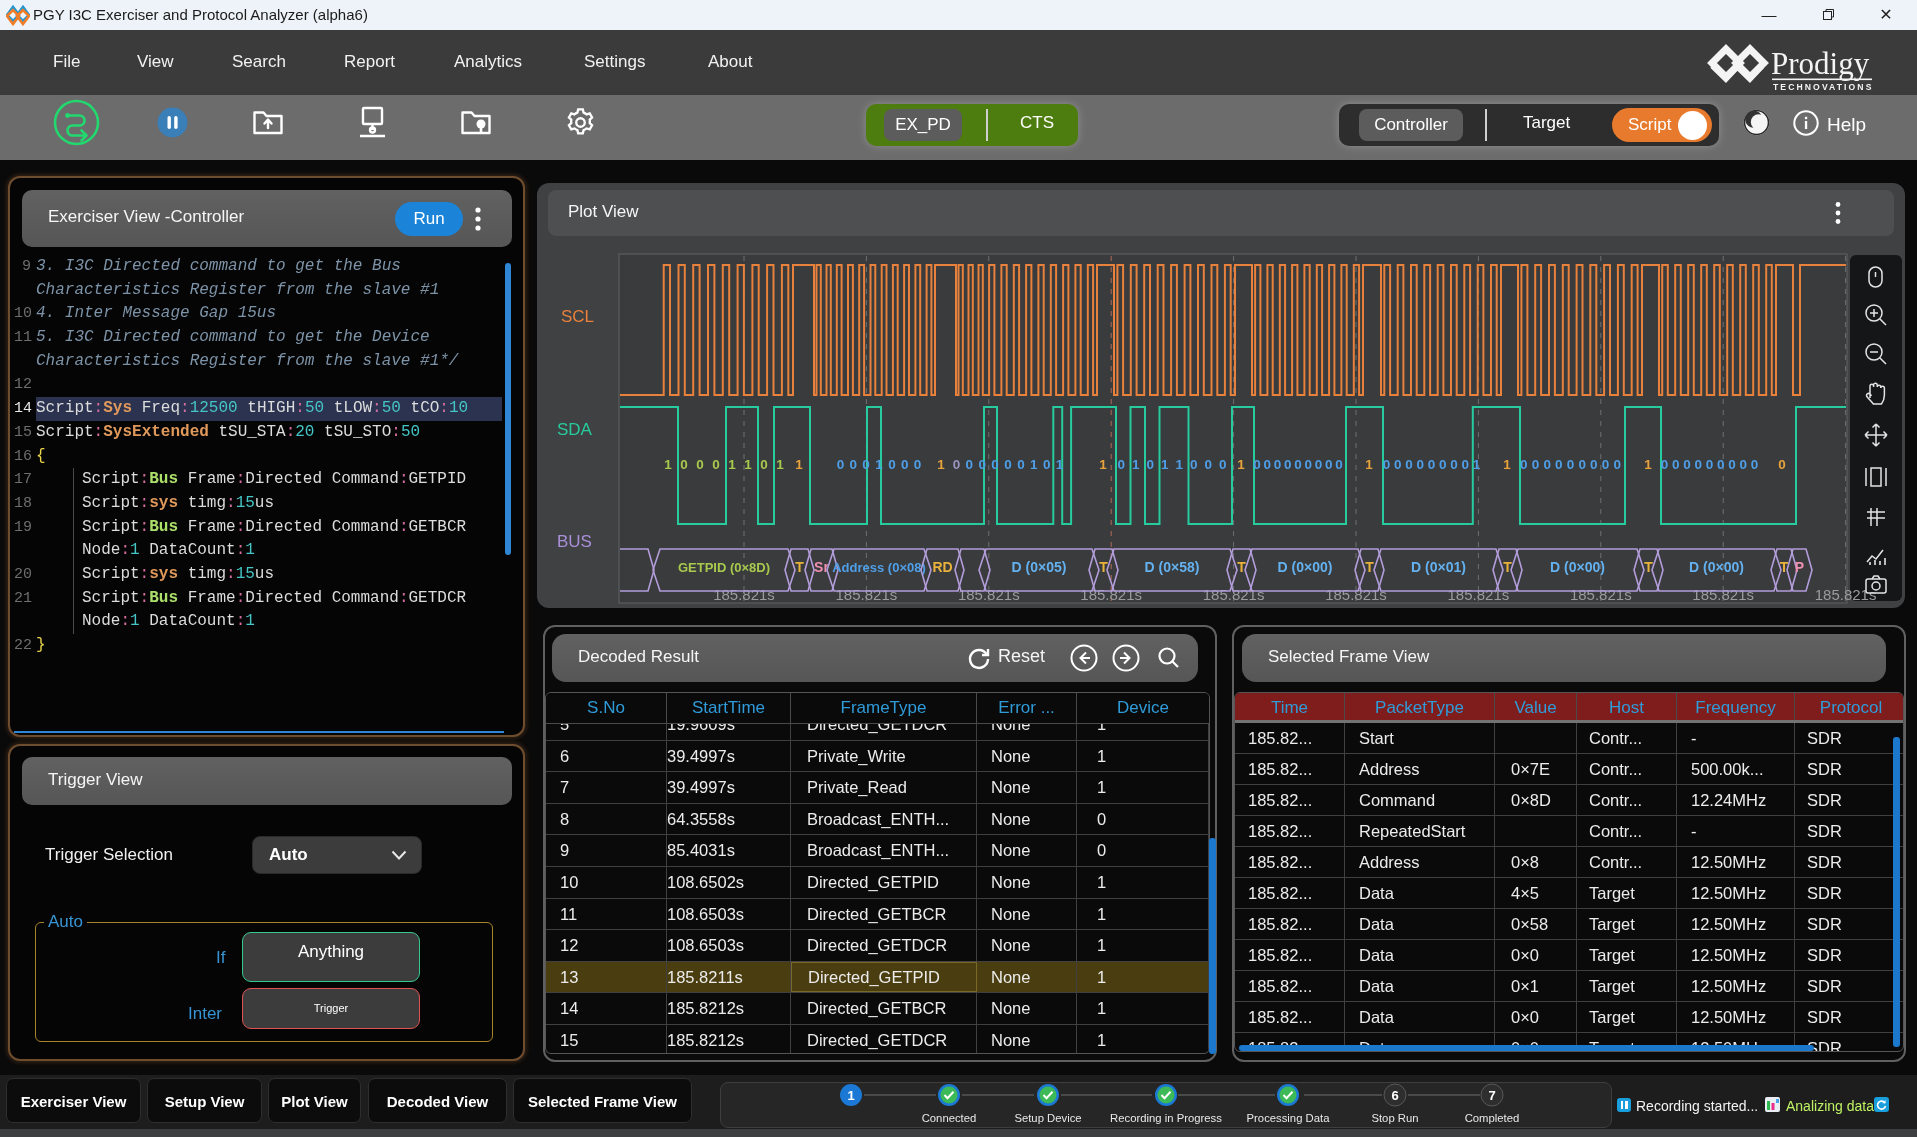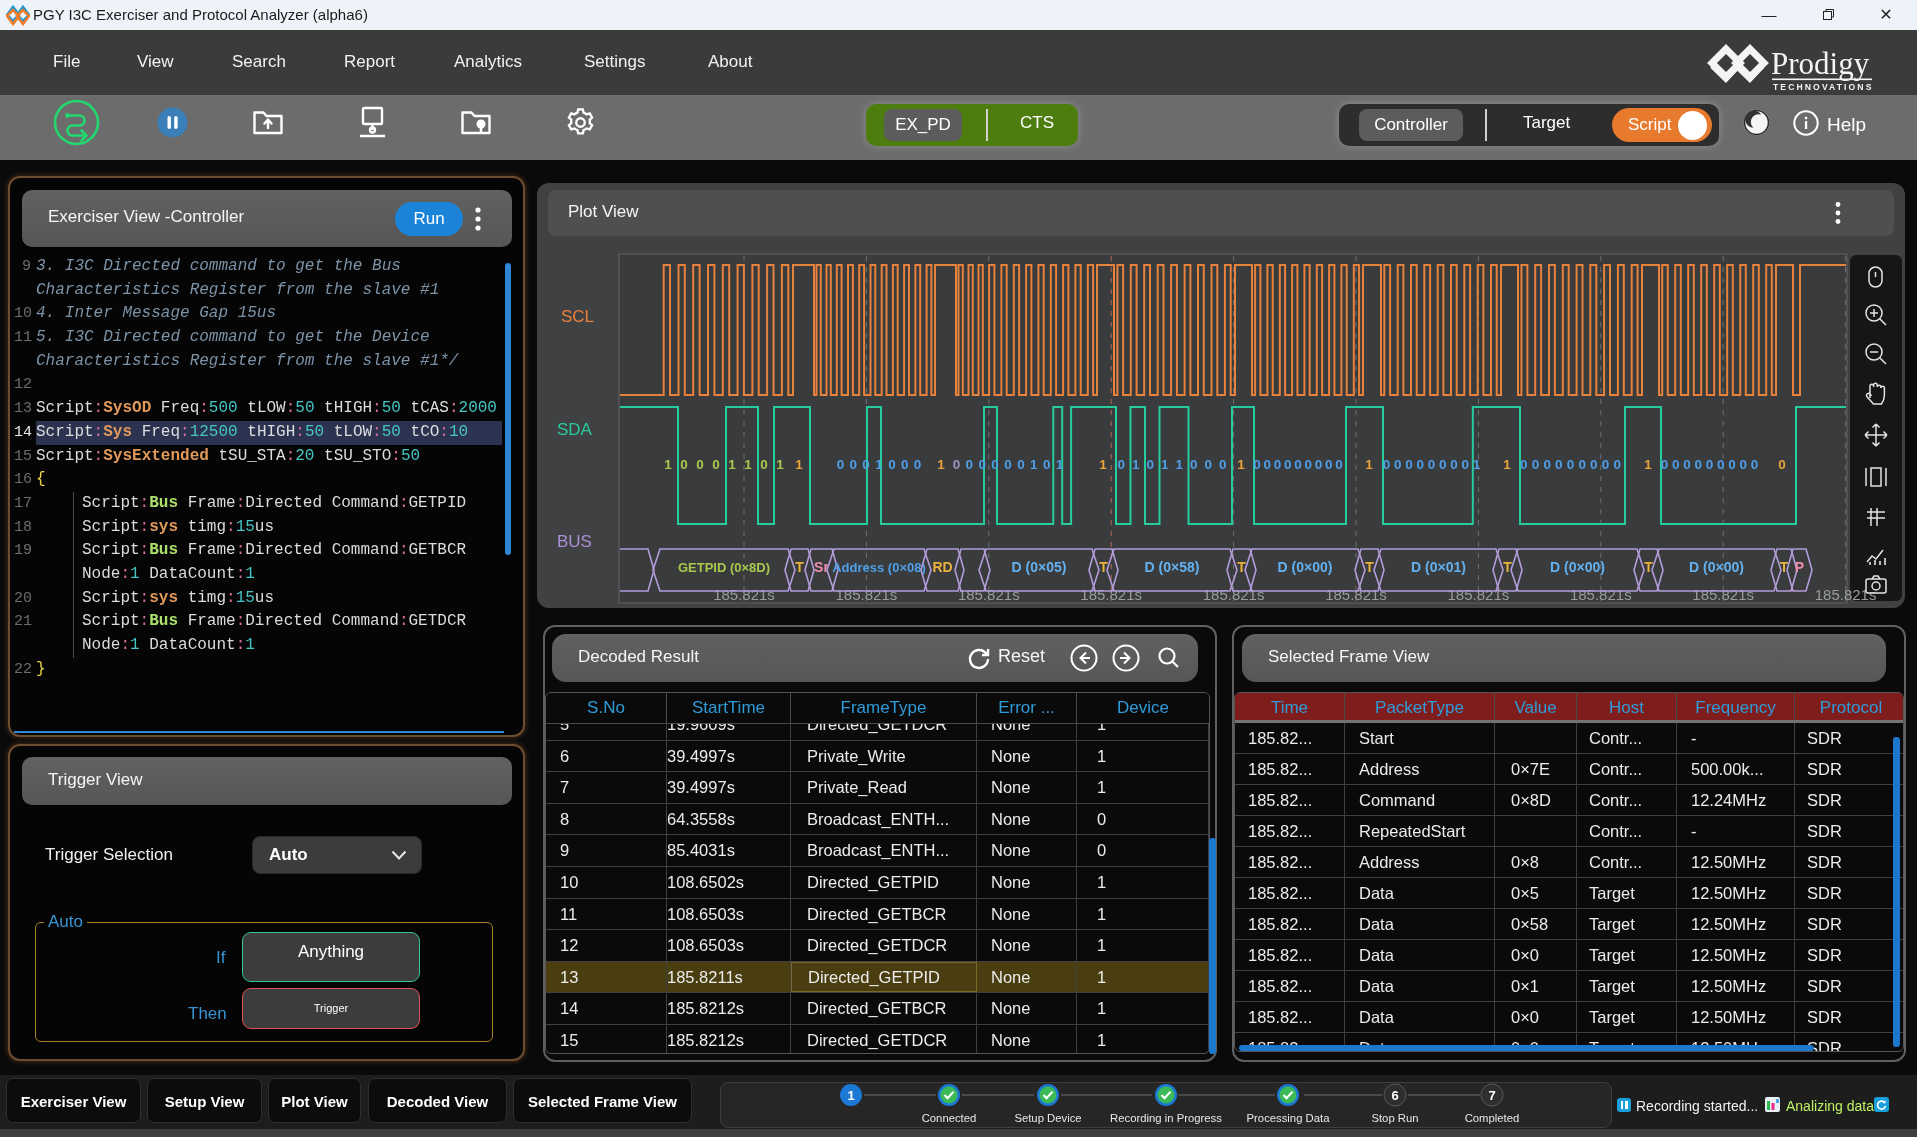--- a/index.html
+++ b/index.html
@@ -156,21 +156,20 @@
         <circle cx="4" cy="22" r="2.6" fill="#fff"></circle>
       </svg>
 </div>
 <div id="code" style="position:absolute;left:14px;top:255px;width:492px;height:478px;overflow:hidden;background:#050505;font-family:'Liberation Mono',monospace;font-size:16px;color:#dcdcdc">
 <div class="crow"><span class="ln">9</span><span class="cm">3. I3C Directed command to get the Bus</span></div>
 <div class="crow"><span class="ln"></span><span class="cm">Characteristics Register from the slave #1</span></div>
 <div class="crow"><span class="ln">10</span><span class="cm">4. Inter Message Gap 15us</span></div>
 <div class="crow"><span class="ln">11</span><span class="cm">5. I3C Directed command to get the Device</span></div>
 <div class="crow"><span class="ln"></span><span class="cm">Characteristics Register from the slave #1*/</span></div>
 <div class="crow"><span class="ln">12</span></div>
-<div class="crow"><span class="ln">13</span>Script<span class="c">:</span><span class="k">SysOD</span> Freq<span class="c">:</span><span class="n">500</span> tLOW<span class="c">:</span><span class="n">50</span> tHIGH<span class="c">:</span><span class="n">50</span> tCAS<span class="c">:</span><span class="n">2000</span></div>
 <div class="crow"><span class="ln w">14</span><span class="hlbg">Script<span class="c">:</span><span class="k">Sys</span> Freq<span class="c">:</span><span class="n">12500</span> tHIGH<span class="c">:</span><span class="n">50</span> tLOW<span class="c">:</span><span class="n">50</span> tCO<span class="c">:</span><span class="n">10</span></span></div>
 <div class="crow"><span class="ln">15</span>Script<span class="c">:</span><span class="k">SysExtended</span> tSU_STA<span class="c">:</span><span class="n">20</span> tSU_STO<span class="c">:</span><span class="n">50</span></div>
 <div class="crow"><span class="ln">16</span><span class="y">{</span></div>
 <div class="crow"><span class="ln">17</span><span style="display:inline-block;width:37px"></span><span class="ig"></span><span style="display:inline-block;width:8px"></span>Script<span class="c">:</span><span class="g">Bus</span> Frame<span class="c">:</span>Directed Command<span class="c">:</span>GETPID</div>
 <div class="crow"><span class="ln">18</span><span style="display:inline-block;width:37px"></span><span class="ig"></span><span style="display:inline-block;width:8px"></span>Script<span class="c">:</span><span class="k">sys</span> timg<span class="c">:</span><span class="n">15</span>us</div>
 <div class="crow"><span class="ln">19</span><span style="display:inline-block;width:37px"></span><span class="ig"></span><span style="display:inline-block;width:8px"></span>Script<span class="c">:</span><span class="g">Bus</span> Frame<span class="c">:</span>Directed Command<span class="c">:</span>GETBCR</div>
 <div class="crow"><span class="ln"></span><span style="display:inline-block;width:37px"></span><span class="ig"></span><span style="display:inline-block;width:8px"></span>Node<span class="c">:</span><span class="n">1</span> DataCount<span class="c">:</span><span class="n">1</span></div>
 <div class="crow"><span class="ln">20</span><span style="display:inline-block;width:37px"></span><span class="ig"></span><span style="display:inline-block;width:8px"></span>Script<span class="c">:</span><span class="k">sys</span> timg<span class="c">:</span><span class="n">15</span>us</div>
 <div class="crow"><span class="ln">21</span><span style="display:inline-block;width:37px"></span><span class="ig"></span><span style="display:inline-block;width:8px"></span>Script<span class="c">:</span><span class="g">Bus</span> Frame<span class="c">:</span>Directed Command<span class="c">:</span>GETDCR</div>
 <div class="crow"><span class="ln"></span><span style="display:inline-block;width:37px"></span><span class="ig"></span><span style="display:inline-block;width:8px"></span>Node<span class="c">:</span><span class="n">1</span> DataCount<span class="c">:</span><span class="n">1</span></div>
@@ -188,21 +187,21 @@
   <span class="abs" style="left:16px;top:8px;color:#fff;font-size:17px;font-weight:bold">Auto</span>
   <svg class="abs" style="left:138px;top:13px" width="16" height="11" viewBox="0 0 16 11">
         <path d="M1.5 1.5 L8 8.5 L14.5 1.5" fill="none" stroke="#e8e8e8" stroke-width="2"></path>
       </svg>
 </div>
 <fieldset class="abs" style="left:35px;top:912px;width:458px;height:130px;border:1.4px solid #a8832a;border-radius:6px">
   <legend style="color:#3794d2;font-size:17px;margin-left:8px;padding:0 4px">Auto</legend>
 </fieldset>
 <div class="abs" style="left:216px;top:948px;color:#3794d2;font-size:17px">If</div>
 <div class="abs" style="left:242px;top:932px;width:178px;height:50px;background:#3c3c3c;border:1.6px solid #35c98e;border-radius:9px;color:#fff;font-size:17px;text-align:center;line-height:38px">Anything</div>
-<div class="abs" style="left:188px;top:1004px;color:#3794d2;font-size:17px">Then</div>
+<div class="abs" style="left:188px;top:1004px;color:#3794d2;font-size:17px">Inter</div>
 <div class="abs" style="left:242px;top:988px;width:178px;height:41px;background:#3c3c3c;border:1.6px solid #e05252;border-radius:9px;color:#fff;font-size:11px;text-align:center;line-height:38px">Trigger</div>
 
 <div class="abs" style="left:537px;top:183px;width:1368px;height:425px;background:#3f4142;border-radius:12px"></div>
 <div class="abs" style="left:548px;top:190px;width:1346px;height:46px;background:#4d4f50;border-radius:8px">
   <span class="abs" style="left:20px;top:12px;color:#f5f5f5;font-size:17px">Plot View</span>
   <svg class="abs" style="left:1286px;top:11px" width="8" height="24" viewBox="0 0 8 24">
         <circle cx="4" cy="3.5" r="2.4" fill="#fff"></circle>
         <circle cx="4" cy="12" r="2.4" fill="#fff"></circle>
         <circle cx="4" cy="20.5" r="2.4" fill="#fff"></circle>
       </svg>
@@ -541,21 +540,21 @@
           <div class="sc s0">185.82...</div>
           <div class="sc s1">Address</div>
           <div class="sc s2">0×8</div>
           <div class="sc s3">Contr...</div>
           <div class="sc s4">12.50MHz</div>
           <div class="sc s5">SDR</div>
         </div>
 <div class="srow">
           <div class="sc s0">185.82...</div>
           <div class="sc s1">Data</div>
-          <div class="sc s2">0×5</div>
+          <div class="sc s2">4×5</div>
           <div class="sc s3">Target</div>
           <div class="sc s4">12.50MHz</div>
           <div class="sc s5">SDR</div>
         </div>
 <div class="srow">
           <div class="sc s0">185.82...</div>
           <div class="sc s1">Data</div>
           <div class="sc s2">0×58</div>
           <div class="sc s3">Target</div>
           <div class="sc s4">12.50MHz</div>

